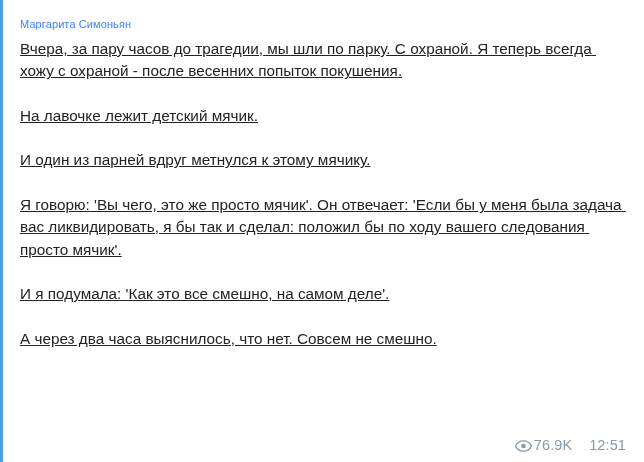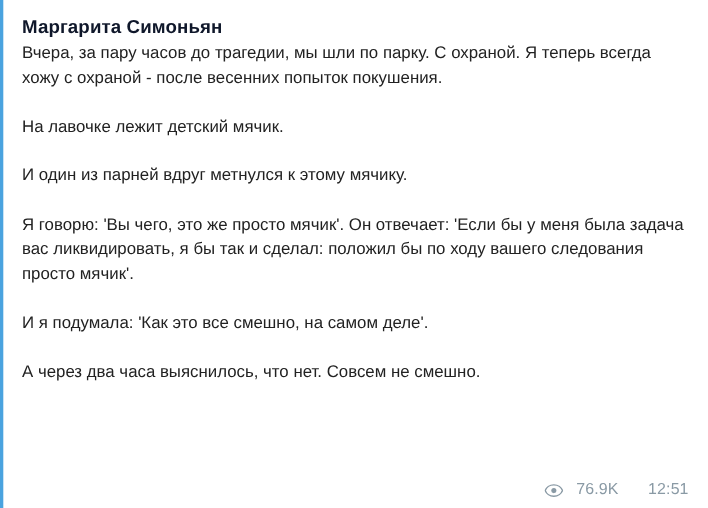--- a/index.html
+++ b/index.html
@@ -16,41 +16,42 @@
   .message {
     position: relative;
     box-sizing: border-box;
     width: 644px;
     height: 462px;
     background: #ffffff;
     border-left: 3px solid #4aa3df;
     padding: 14px 18px 10px 17px;
   }
   .author {
-    color: #0f172a;
-    font-size: 17px;
-    font-weight: bold;
+    color: #3b82f6;
+    font-size: 11px;
+    font-weight: normal;
     line-height: 21px;
     margin: 0 0 3px 0;
     letter-spacing: 0.1px;
   }
   .body-text {
     color: #222222;
     font-size: 15.3px;
     line-height: 22.3px;
     white-space: pre-wrap;
     margin: 0;
+    text-decoration: underline;
   }
   .meta {
     position: absolute;
     right: 18px;
     bottom: 8px;
     display: flex;
     align-items: center;
-    gap: 11px;
+    gap: 1px;
     color: #8a9aa5;
     font-size: 14.5px;
     line-height: 18px;
   }
   .eye-icon {
     display: inline-flex;
     align-items: center;
     margin-right: 1px;
     position: relative;
     top: 1px;

